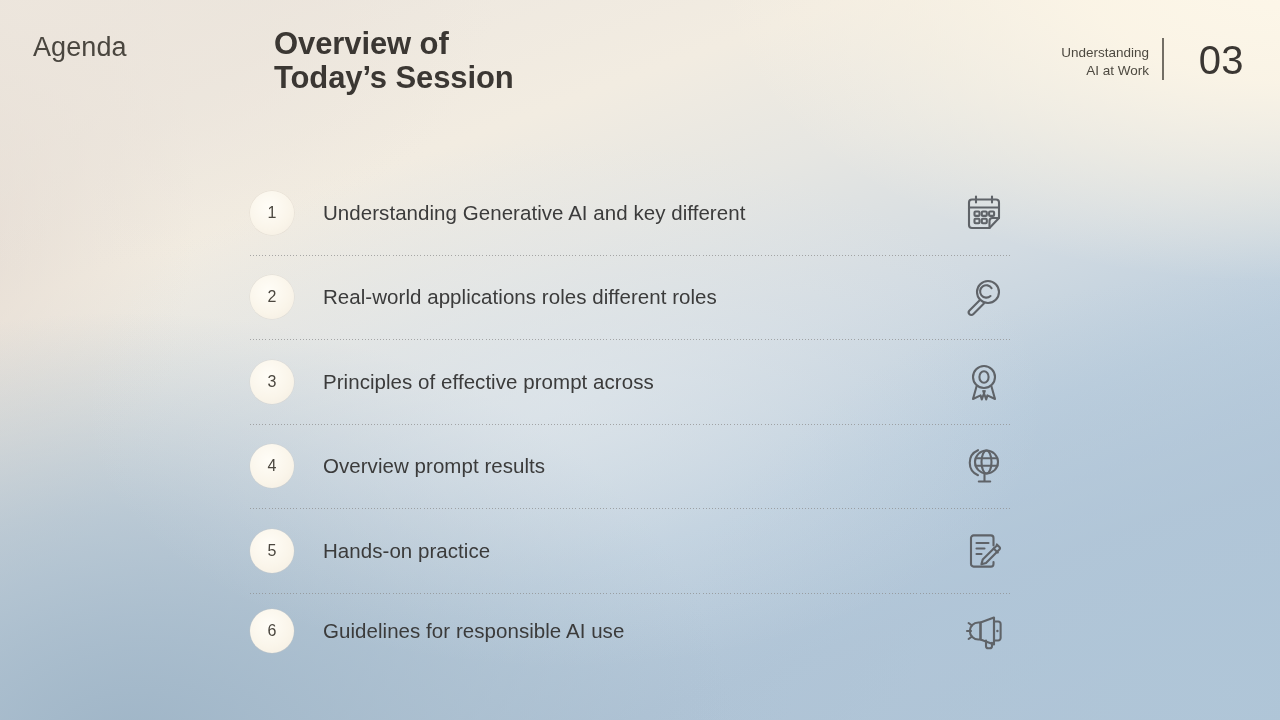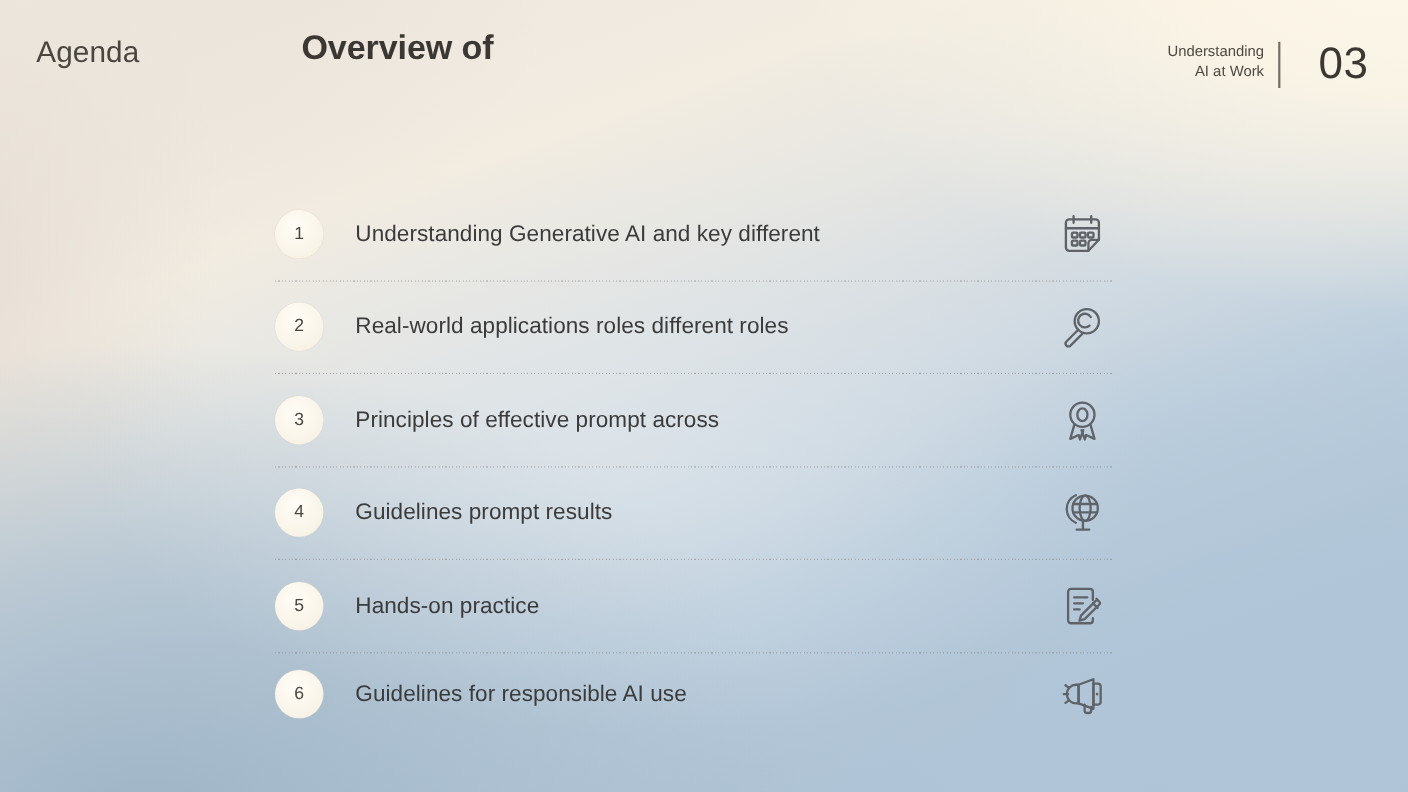--- a/index.html
+++ b/index.html
@@ -71,21 +71,21 @@
   }
   .title {
     position:absolute; left:250px; top:27px;
     font-size:31px; font-weight:700; line-height:1.11;
     letter-spacing:-0.1px; color:#3b3733;
   }
   .title .line { display:block; white-space:nowrap;margin-left:24px; }
 
   .brand {
     position:absolute; right:36px; top:38px;
-    display:flex; align-items:flex-start; gap:13px;
+    display:flex; align-items:flex-end; gap:13px;
   }
   .brand-name {
     font-size:13.5px; line-height:1.32; font-weight:400;
     color:#4d4940; text-align:right; white-space:nowrap;
   }
   .brand-name span { display:block; }
   .brand-rule {
     width:1.6px; height:42px; background:#5b564d; opacity:.85;
   }
   .brand-num {
@@ -145,20 +145,21 @@
   <div class="bg-layer bg-cream-tl"></div>
   <div class="bg-layer bg-cream-tr"></div>
   <div class="bg-layer bg-blue-bl"></div>
   <div class="bg-layer bg-blue-br"></div>
   <div class="bg-layer bg-haze-mid"></div>
 
   <div class="kicker">Agenda</div>
 
   <h1 class="title">
     <span class="line">Overview of</span>
+    <span class="line">Today’s Session</span>
   </h1>
 
   <div class="brand">
     <div class="brand-name">
       <span>Understanding</span>
       <span>AI at Work</span>
     </div>
     <div class="brand-rule"></div>
     <div class="brand-num">03</div>
   </div>
@@ -206,21 +207,21 @@
           <ellipse cx="24" cy="19" rx="4.6" ry="5.8"></ellipse>
           <path d="M16.6 28.2 13 41l7.6-3.6 1.2 4.1 3-8.5"></path>
           <path d="M31.4 28.2 35 41l-7.6-3.6-1.2 4.1-3-8.5"></path>
         </svg>
       </div>
     </div>
     <div class="sep"></div>
 
     <div class="row">
       <div class="badge">4</div>
-      <div class="row-label">Guidelines prompt results</div>
+      <div class="row-label">Overview prompt results</div>
       <div class="row-icon">
         <svg viewBox="0 0 48 48" fill="none" stroke="#5f6368" stroke-width="2.1" stroke-linecap="round" stroke-linejoin="round">
           <circle cx="26.5" cy="20" r="11.5"></circle>
           <ellipse cx="26.5" cy="20" rx="5" ry="11.5"></ellipse>
           <path d="M15.6 16.2h21.8M15.6 23.8h21.8"></path>
           <path d="M18 8.2A13.6 13.6 0 0 0 18 33.2"></path>
           <path d="M24.5 31.4V39"></path>
           <path d="M18.8 39.5h11.4"></path>
         </svg>
       </div>

